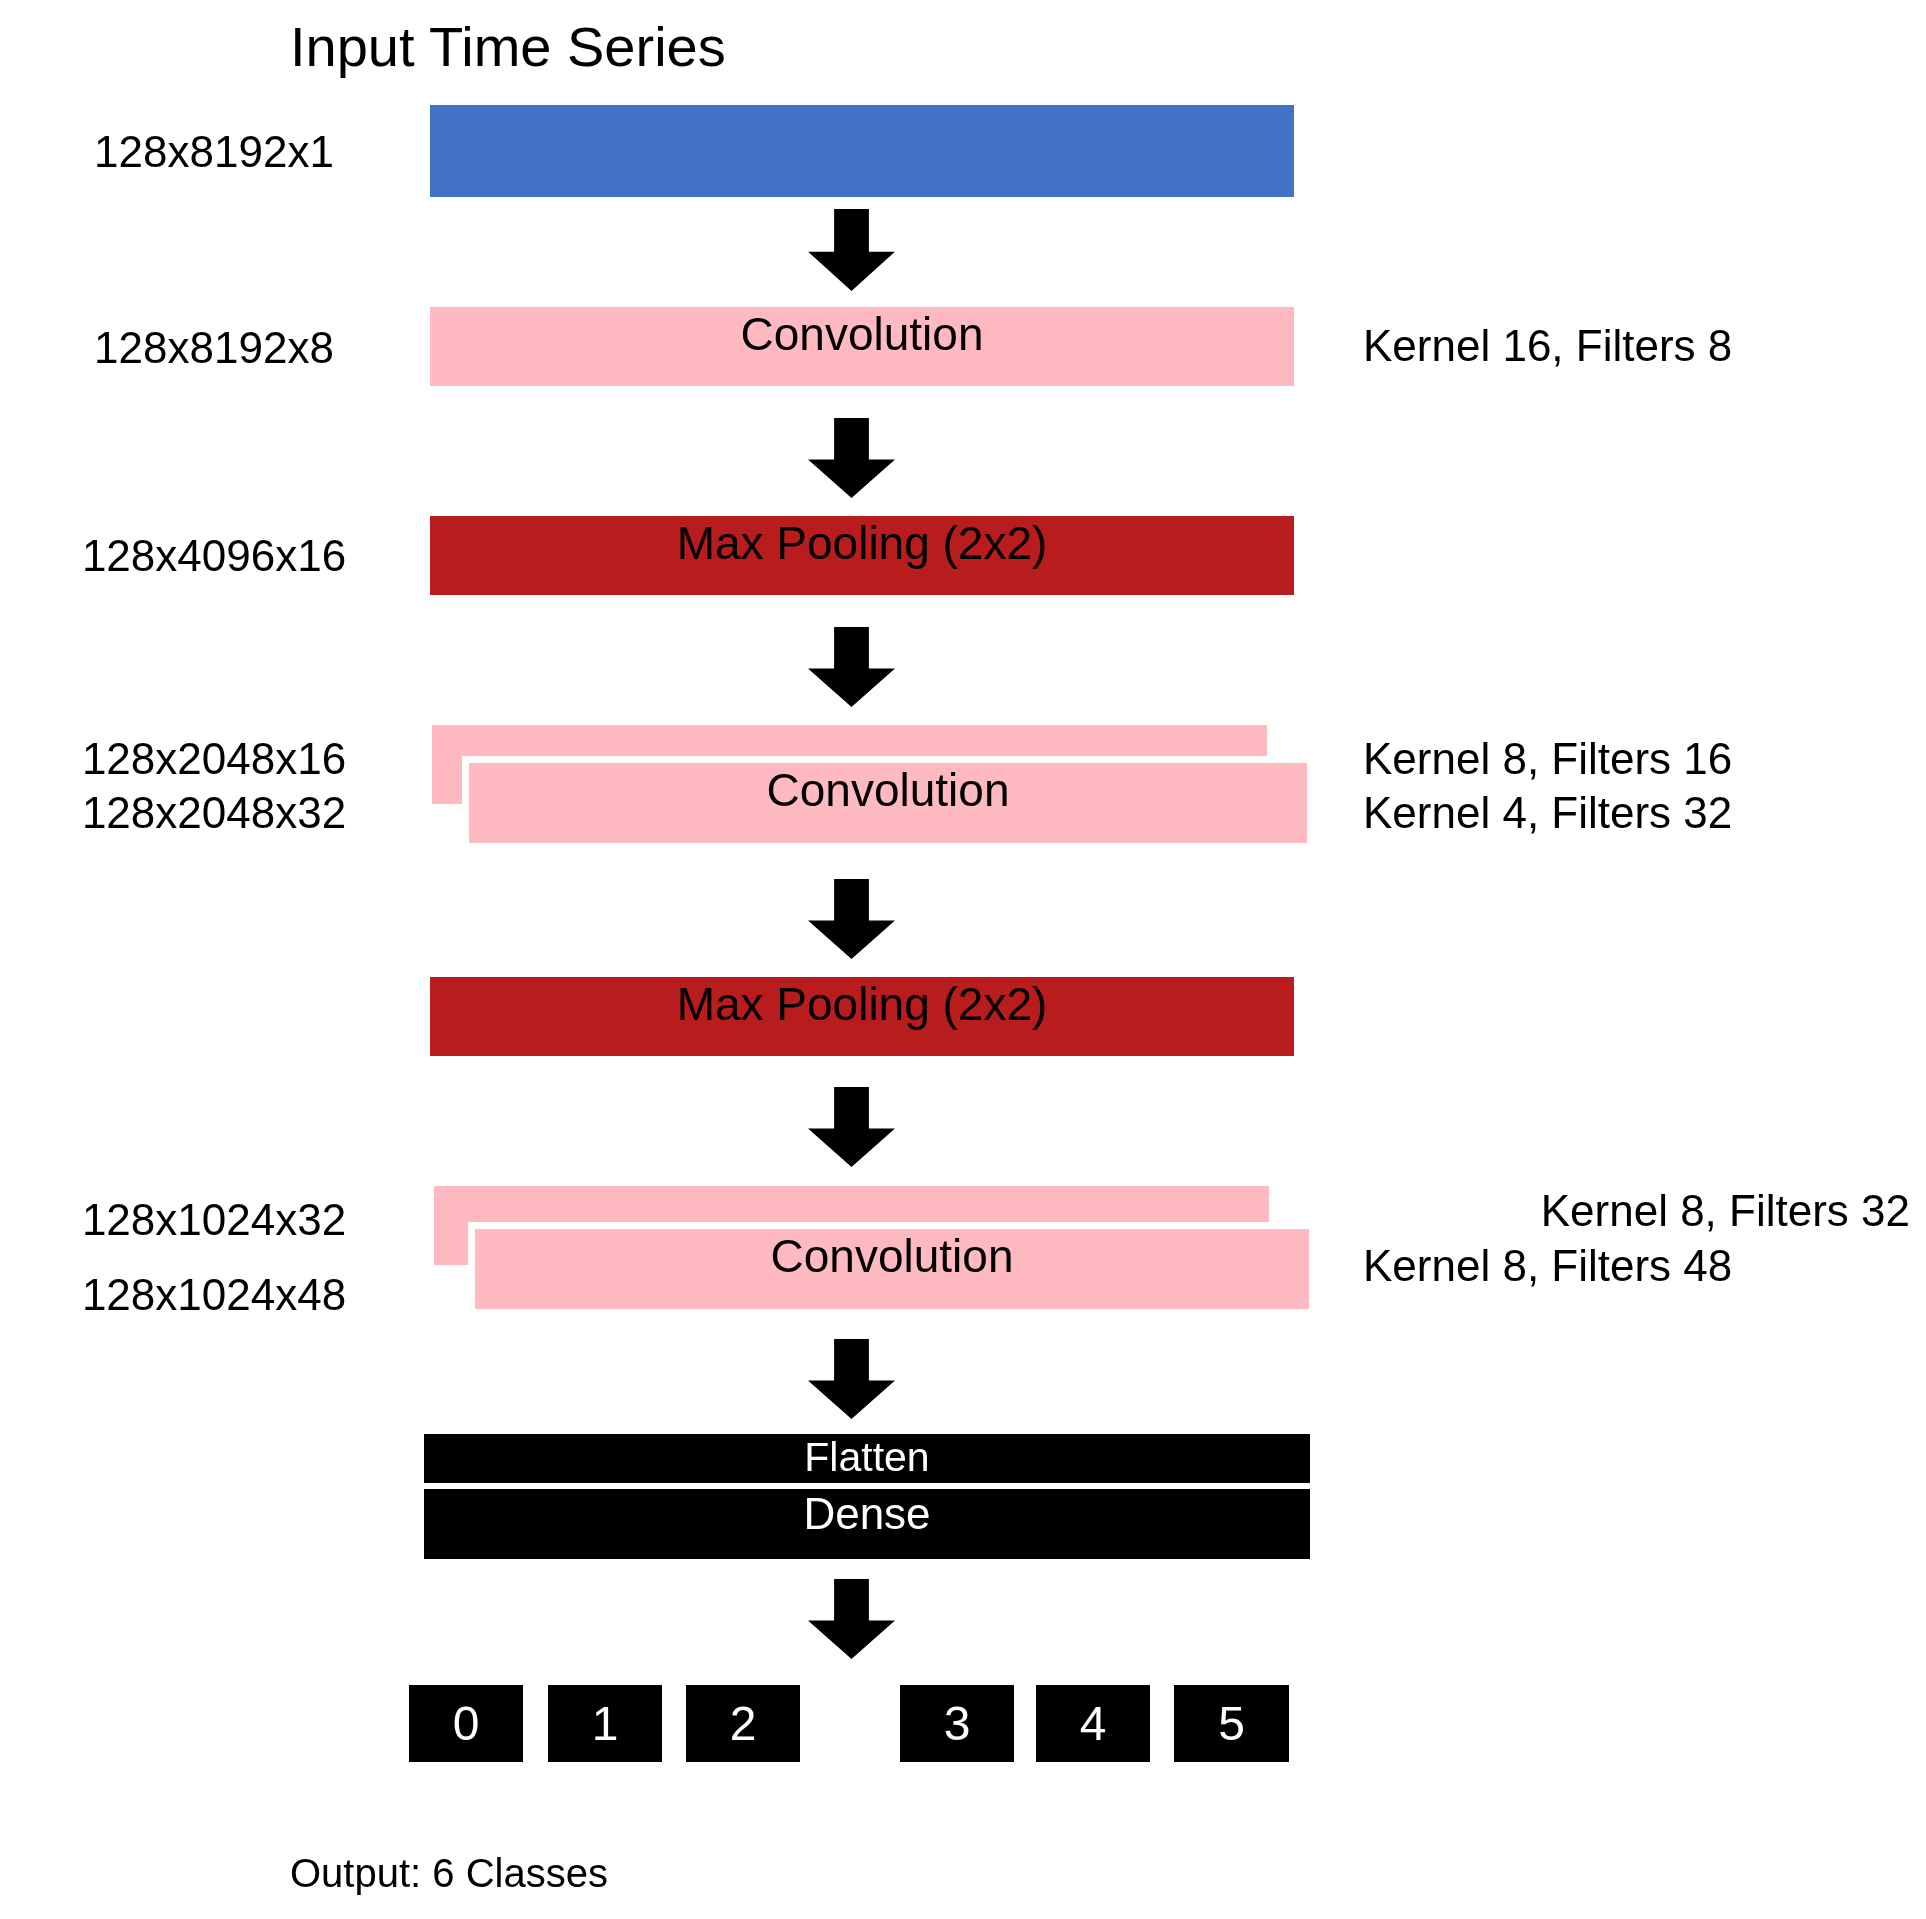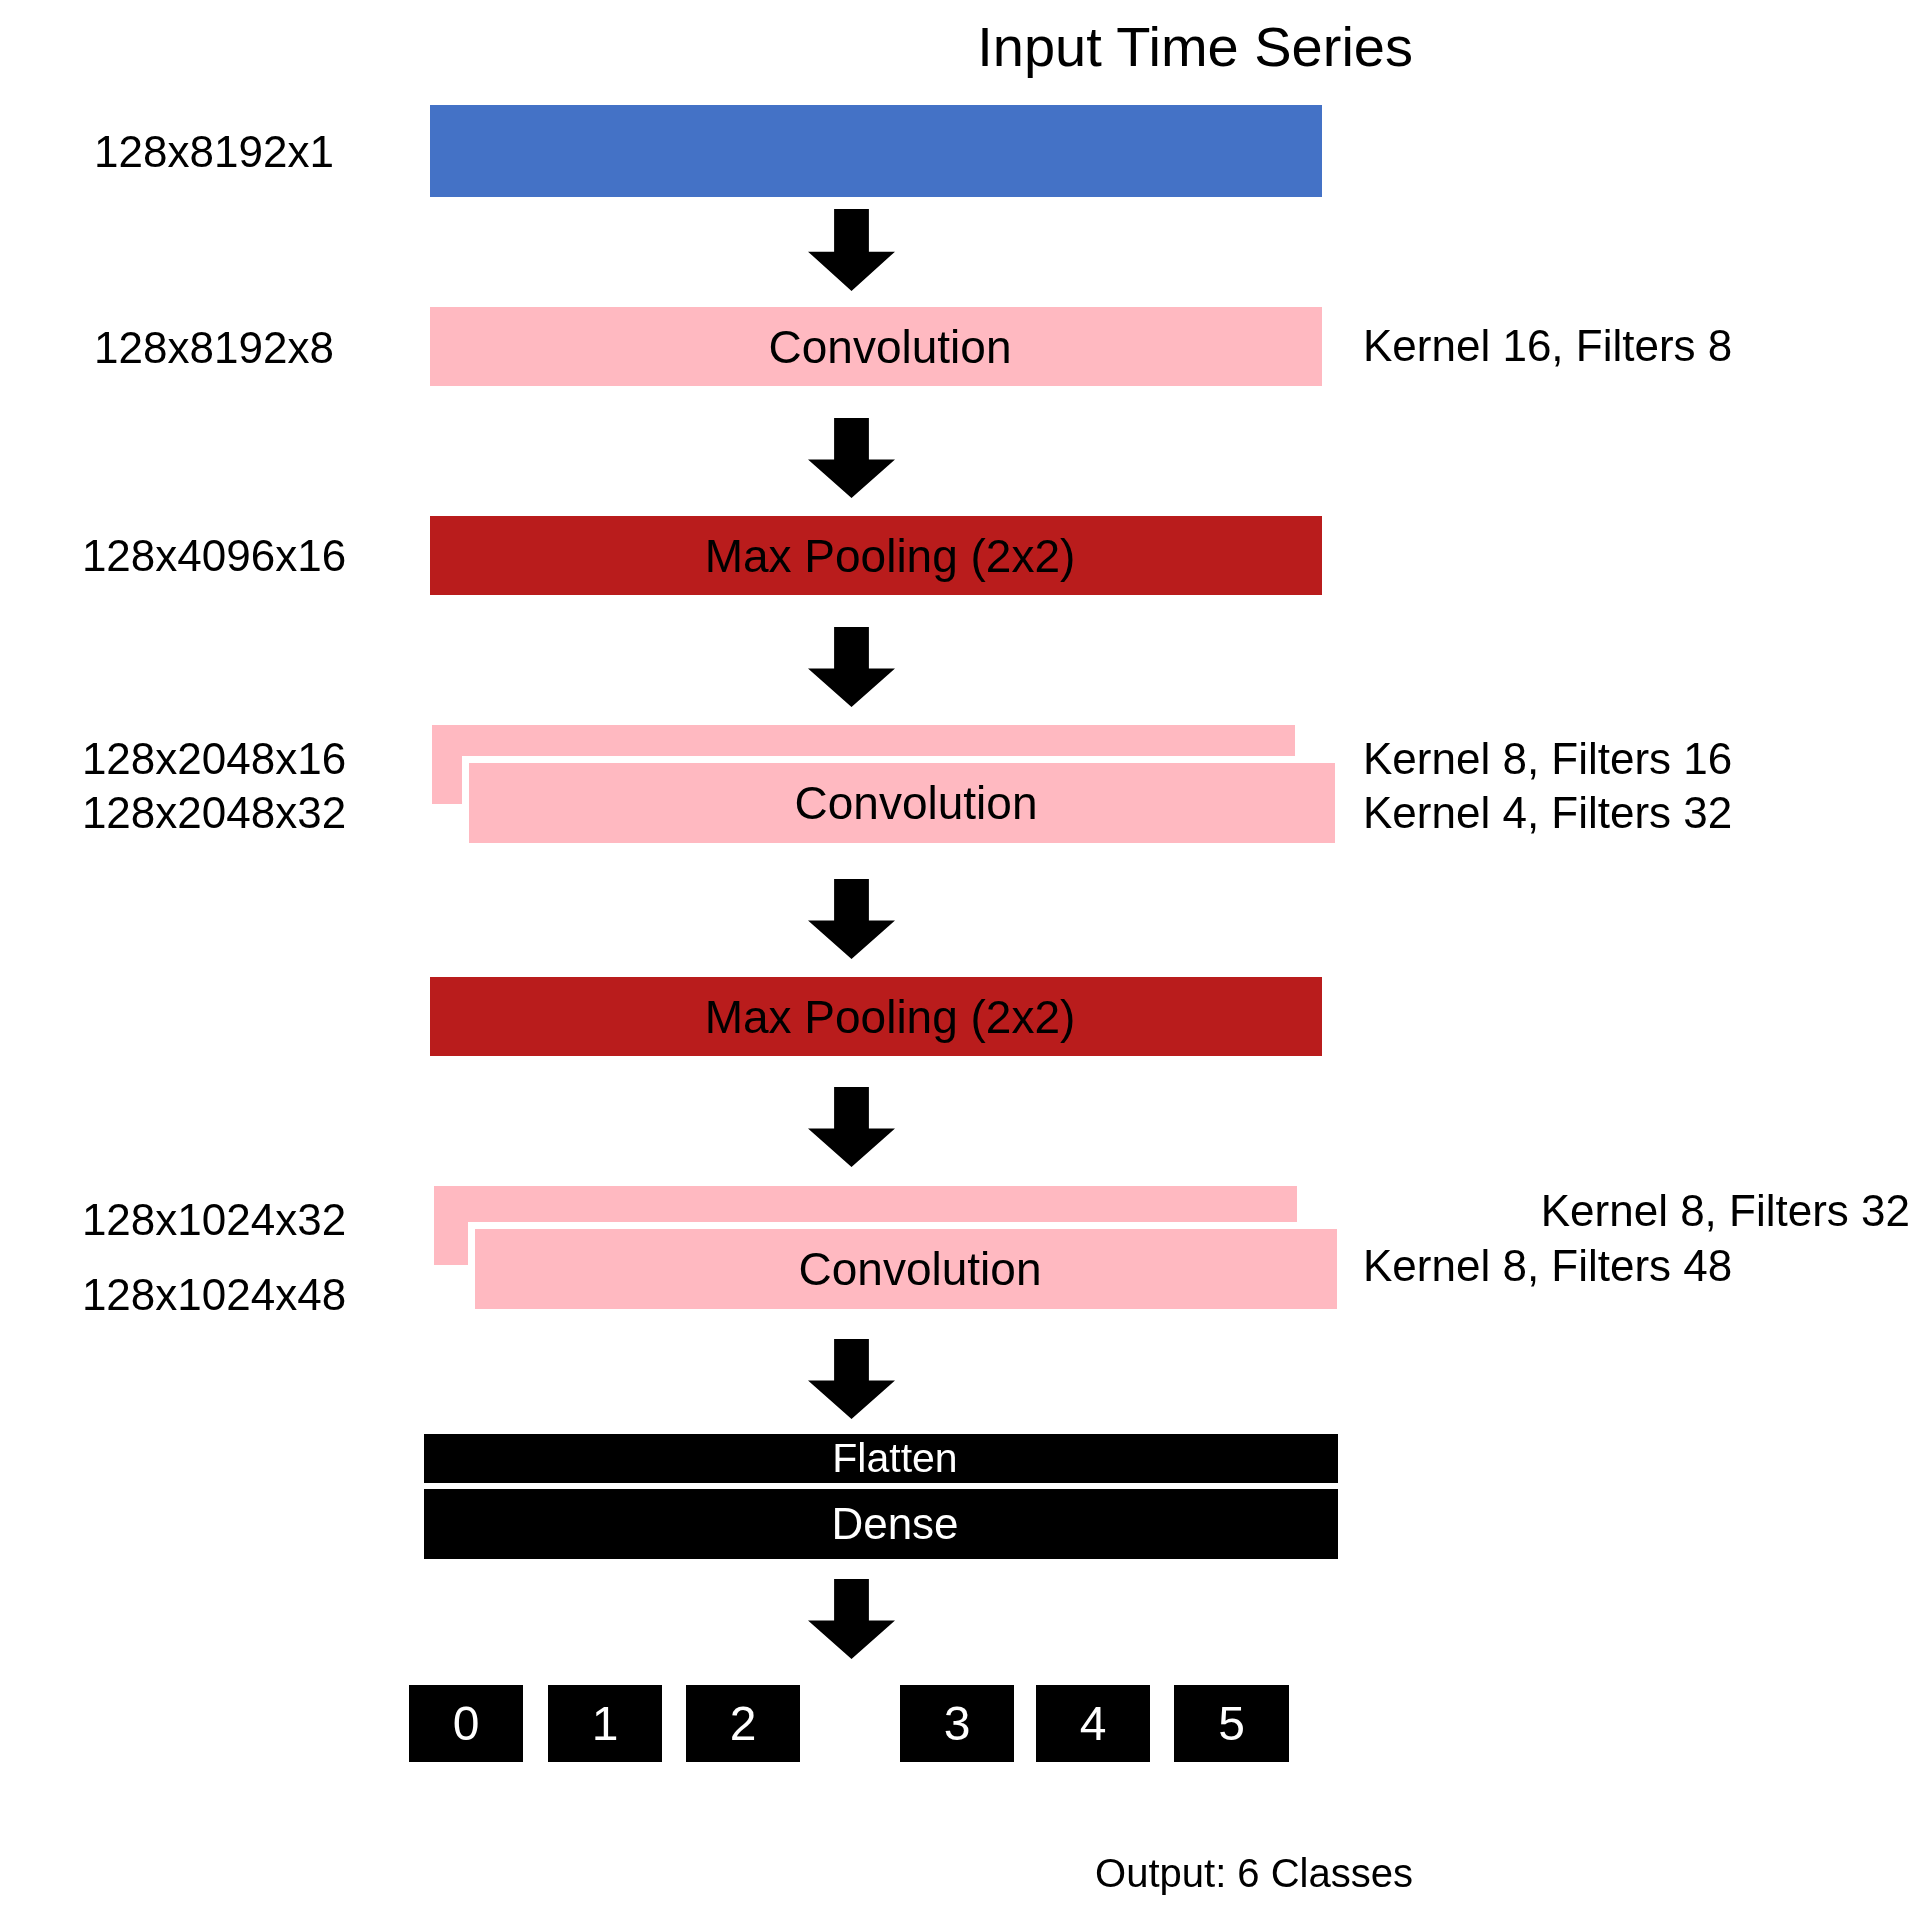--- a/index.html
+++ b/index.html
@@ -15,37 +15,36 @@
     width: 1926px;
     height: 1920px;
     background: #ffffff;
     overflow: hidden;
   }
   .txt {
     position: absolute;
     color: #000000;
     white-space: nowrap;
   }
-  .center { text-align: right; }
+  .center { text-align: left; }
   .title {
     left: 290px; top: 12.6px; width: 1123px;
     font-size: 56px; line-height: 67px;
   }
   .caption {
     left: 290px; top: 1840px; width: 1123px;
     font-size: 40px; line-height: 67px;
   }
   .bar {
     position: absolute;
     display: flex;
-    align-items: center;
+    align-items: flex-start;
     justify-content: center;
     font-size: 46px;
     color: #000000;
-    padding-left: 28px;
   }
   .bar-input { background: #4472C6; }
   .bar-conv  { background: #FFB9C1; }
   .bar-pool  { background: #b91c1c; }
   .bar-black { background: #000000; color: #ffffff; font-weight: 500; }
   .overlap-front { box-shadow: 0 0 0 7px #ffffff; }
   .dim-label {
     left: 21px; width: 386px;
     font-size: 44px; line-height: 49px;
     text-align: center;

